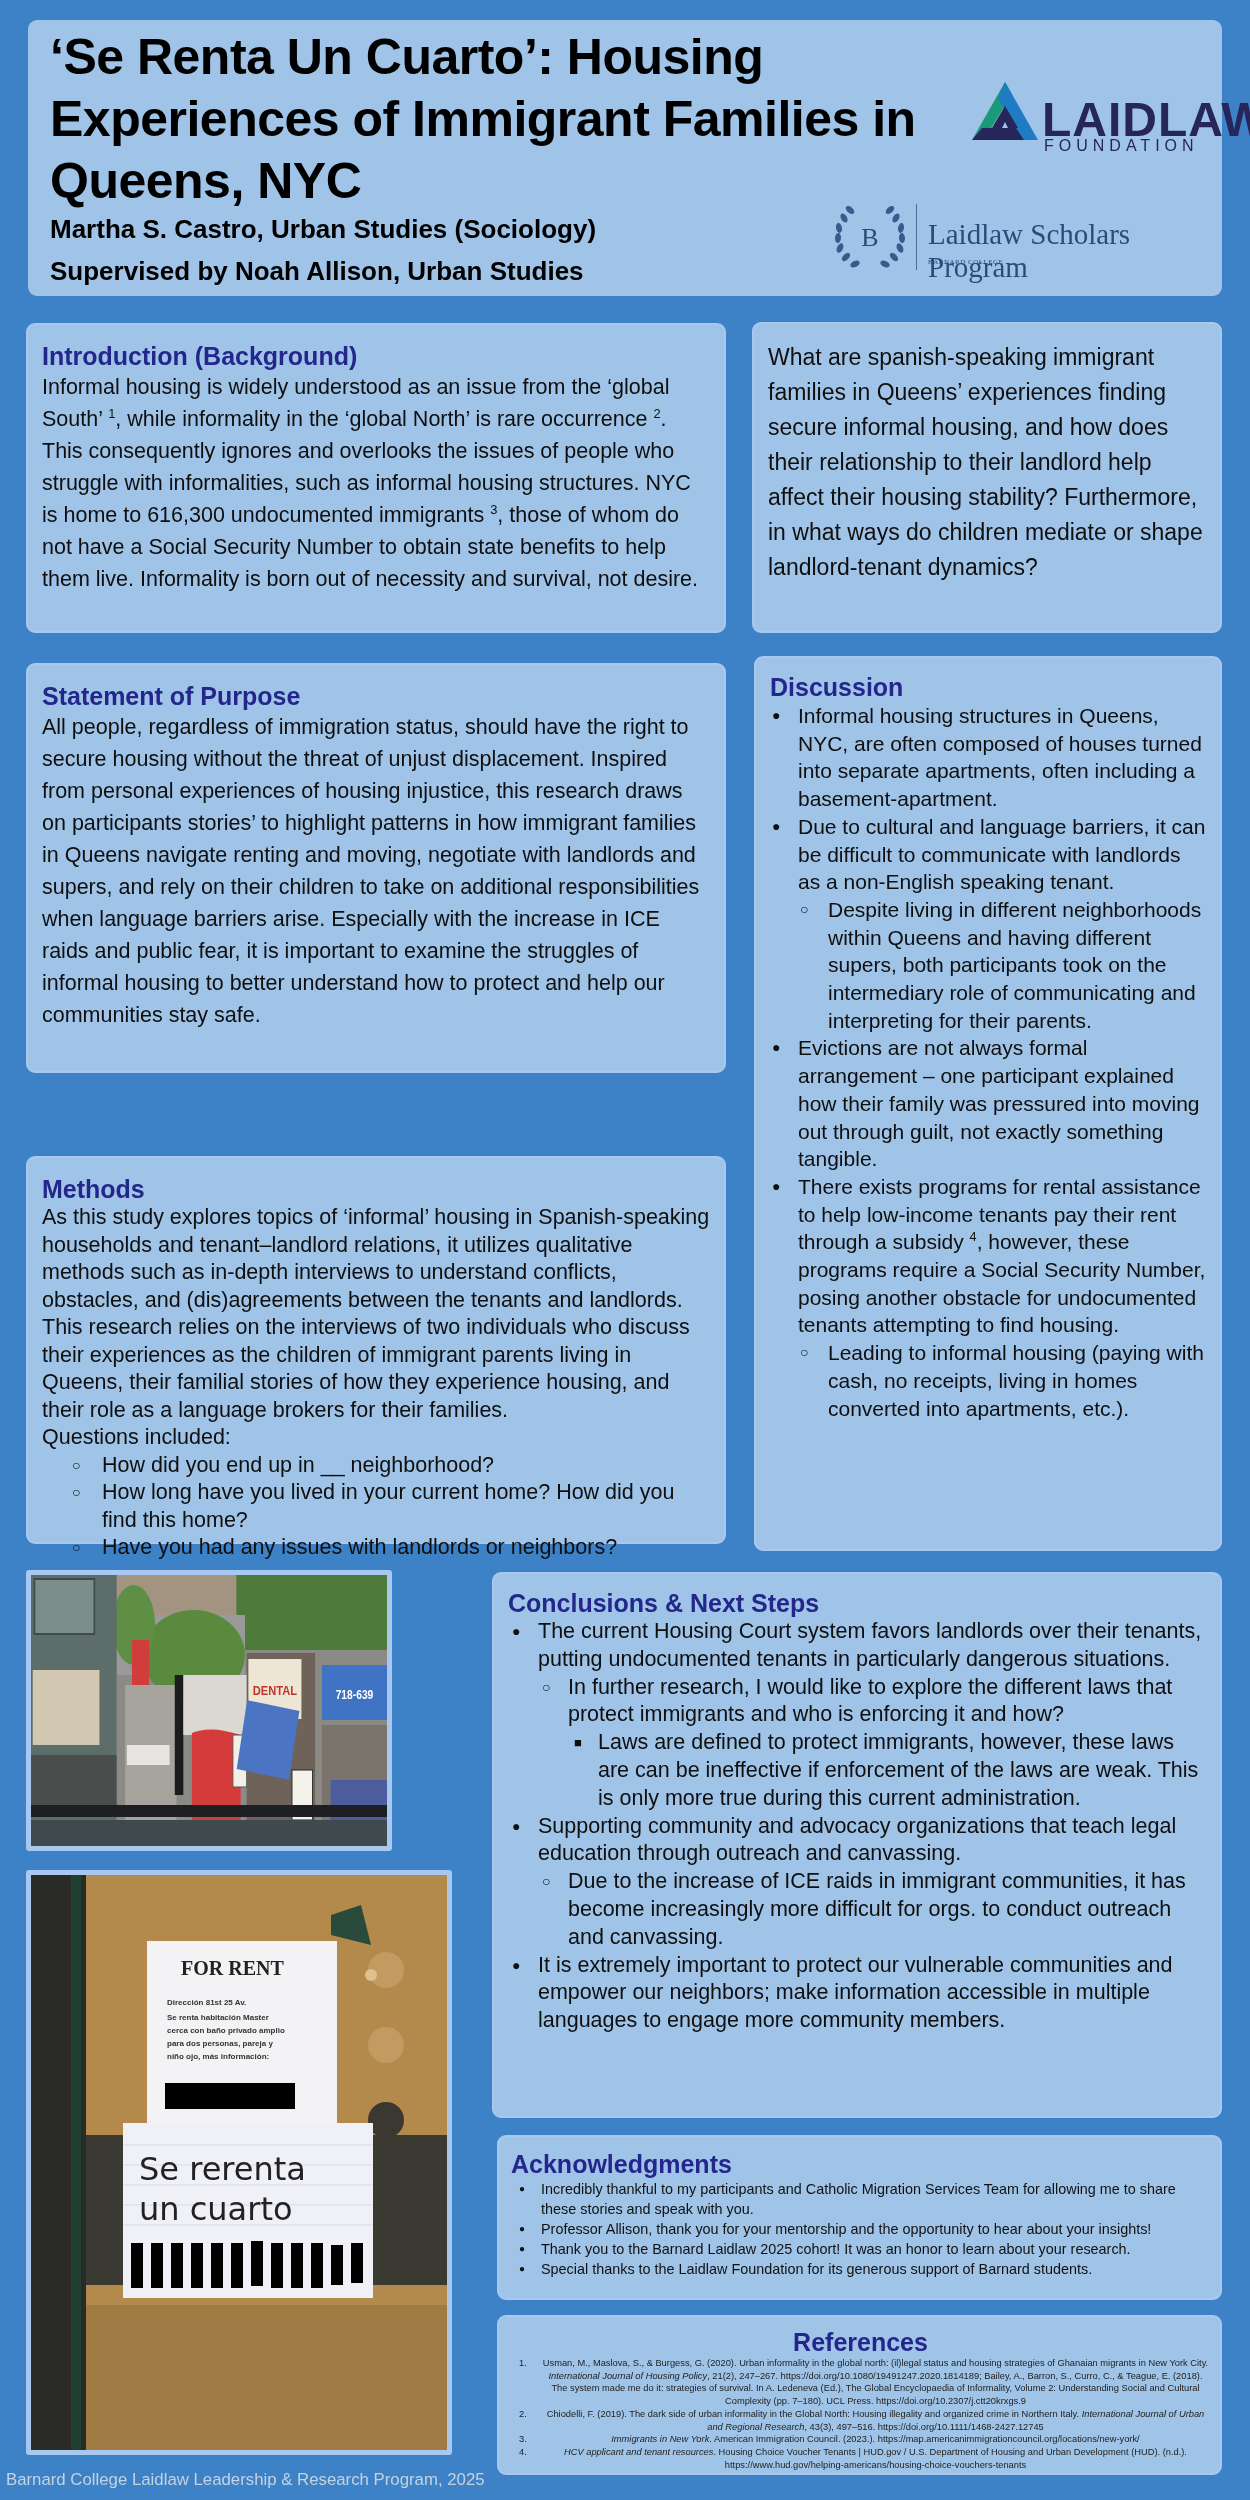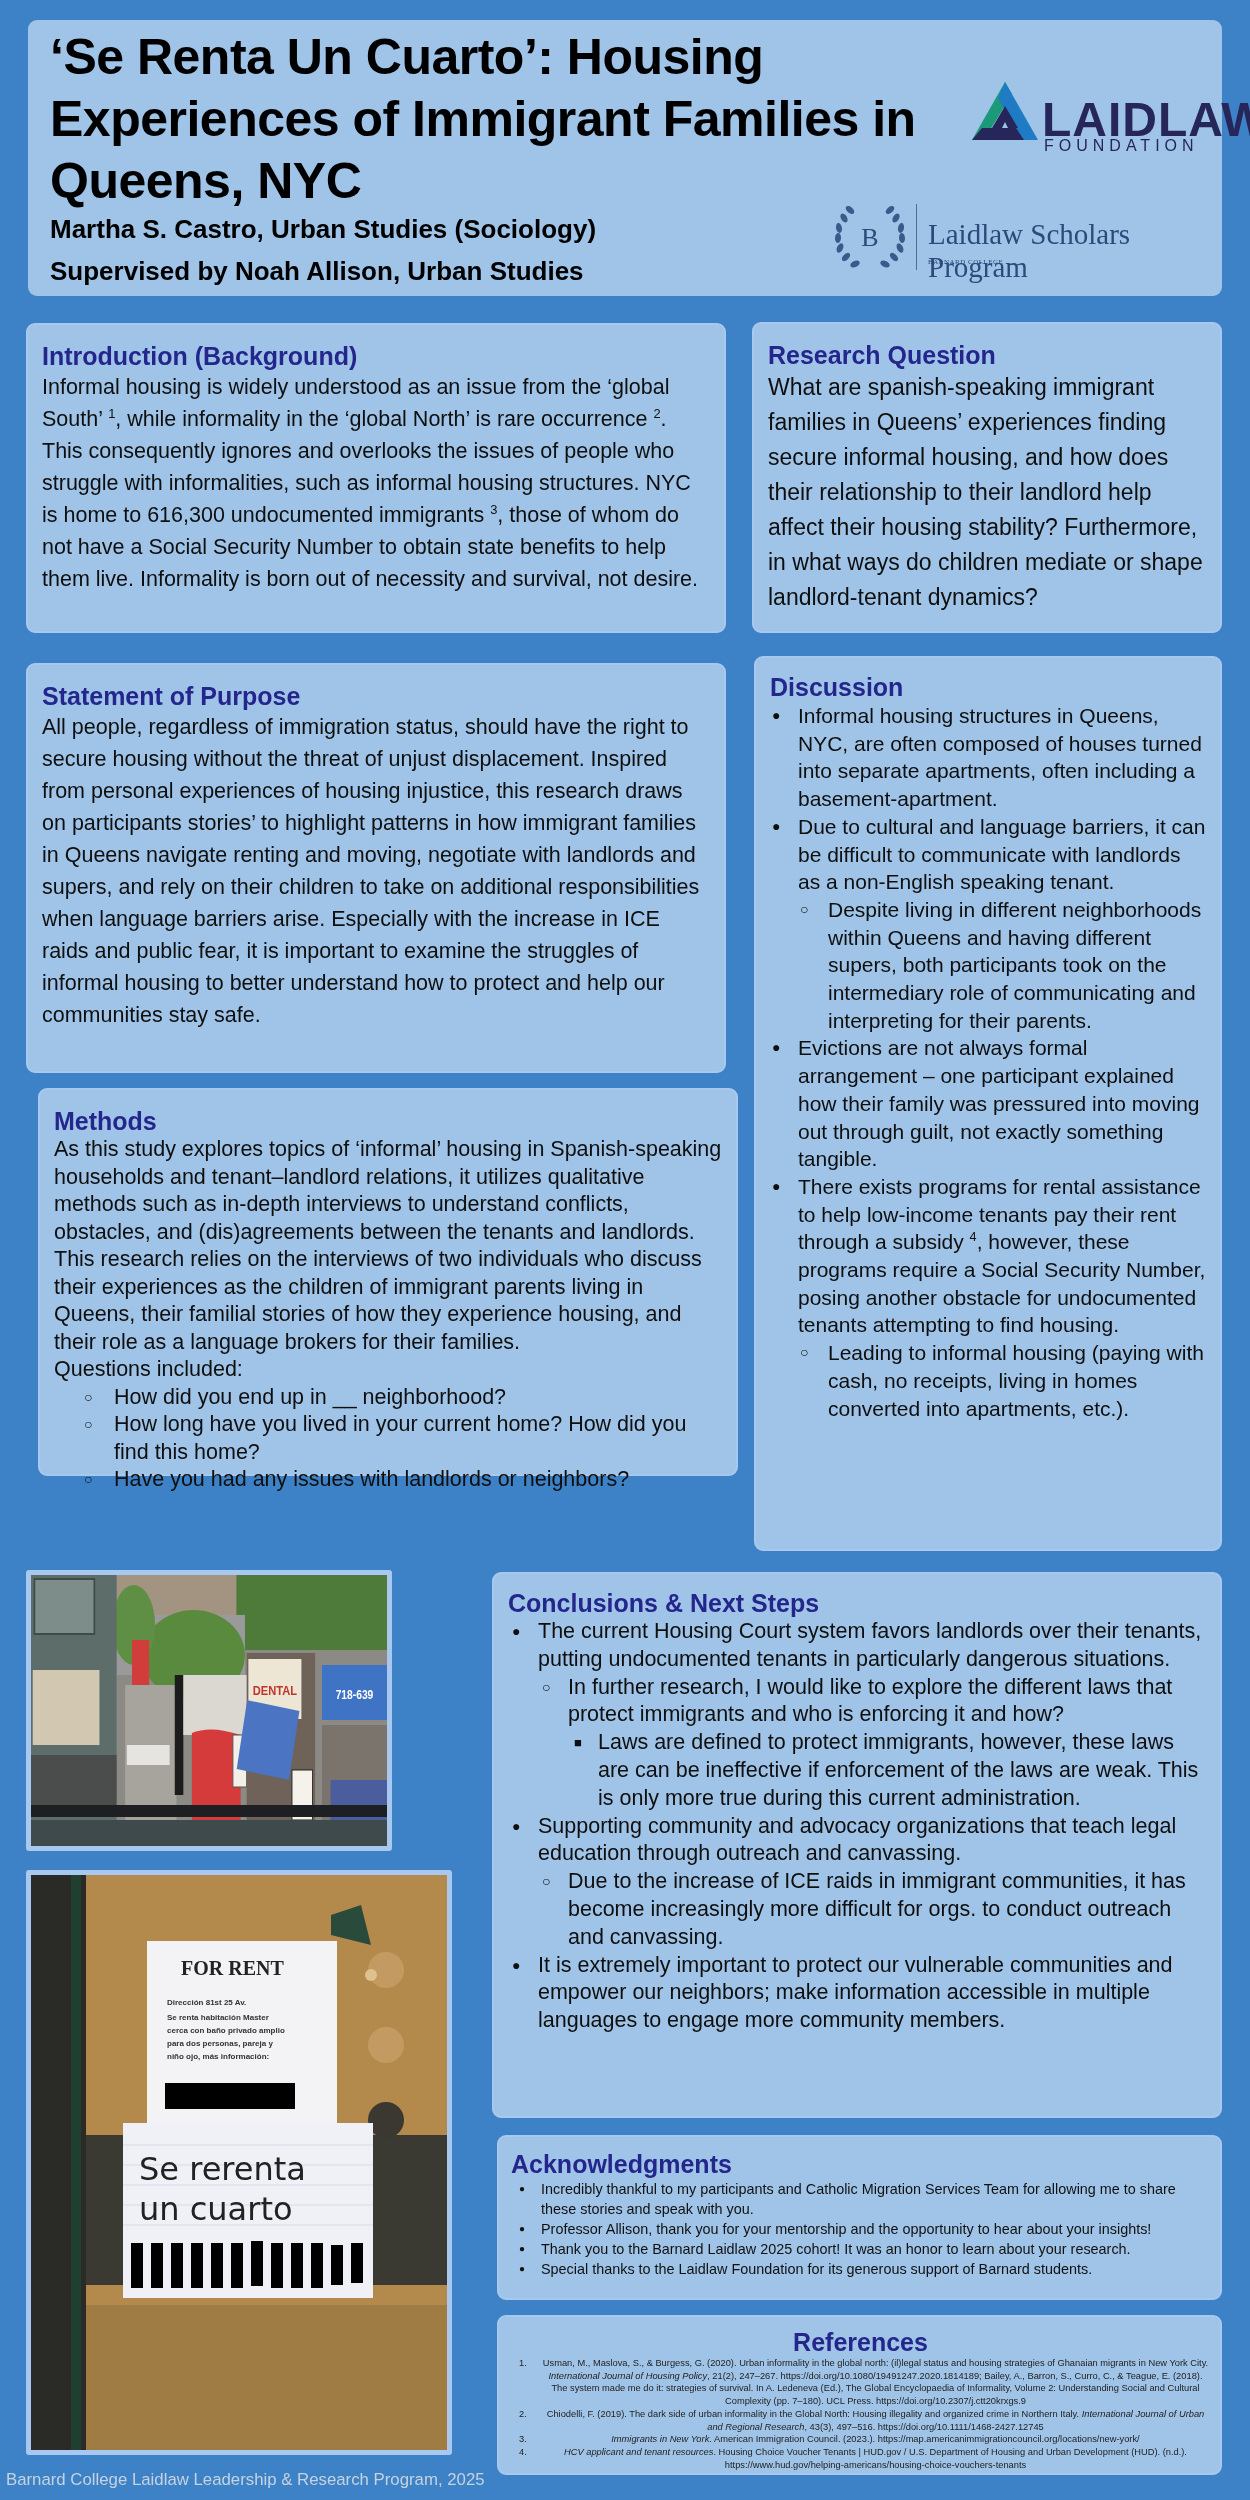--- a/index.html
+++ b/index.html
@@ -49,21 +49,21 @@
   #scholars-sub { position: absolute; left: 100px; top: 58px; font-family: "Liberation Serif", serif; font-size: 7px; color: #2c4a7a; letter-spacing: 0.5px; }
 
   
   .body-text { font-size: 21.5px; line-height: 32px; color: #0f0f0f; }
   .rq-text { font-size: 23px; line-height: 35px; }
   .pad { padding: 16px 14px 0 14px; }
 
   #intro { left: 26px; top: 323px; width: 700px; height: 310px; }
   #research-q { left: 752px; top: 322px; width: 470px; height: 311px; }
   #statement { left: 26px; top: 663px; width: 700px; height: 410px; }
-  #methods { left: 26px; top: 1088px; width: 700px; height: 388px; margin-left: 12px; }
+  #methods { left: 26px; top: 1156px; width: 700px; height: 388px; }
   #methods .body-text { line-height: 27.5px; }
   #discussion { left: 754px; top: 656px; width: 468px; height: 895px; }
   #discussion .pad { padding: 14px 14px 0 14px; }
 
   ul { list-style: none; }
   li { position: relative; }
   .l1 { padding-left: 28px; }
   .l1::before { content: "\25CF"; position: absolute; left: 2px; top: 0; font-size: 14px; }
   .l2 { padding-left: 58px; }
   .l2::before { content: "\25CB"; position: absolute; left: 30px; top: 0; font-size: 14px; }
@@ -162,21 +162,20 @@
 
 <div id="intro" class="panel">
   <div class="pad">
     <h2>Introduction (Background)</h2>
     <p class="body-text"><span>Informal housing is widely understood as an issue from the ‘global South’ </span><sup>1</sup><span>, while informality in the ‘global North’ is rare occurrence </span><sup>2</sup><span>. This consequently ignores and overlooks the issues of people who struggle with informalities, such as informal housing structures. NYC is home to 616,300 undocumented immigrants </span><sup>3</sup><span>, those of whom do not have a Social Security Number to obtain state benefits to help them live. Informality is born out of necessity and survival, not desire.</span></p>
   </div>
 </div>
 
 <div id="research-q" class="panel">
   <div class="pad">
-    <h2>Research Question</h2>
     <p class="body-text rq-text">What are spanish-speaking immigrant families in Queens’ experiences finding secure informal housing, and how does their relationship to their landlord help affect their housing stability? Furthermore, in what ways do children mediate or shape landlord-tenant dynamics?</p>
   </div>
 </div>
 
 <div id="statement" class="panel">
   <div class="pad">
     <h2>Statement of Purpose</h2>
     <p class="body-text">All people, regardless of immigration status, should have the right to secure housing without the threat of unjust displacement. Inspired from personal experiences of housing injustice, this research draws on participants stories’ to highlight patterns in how immigrant families in Queens navigate renting and moving, negotiate with landlords and supers, and rely on their children to take on additional responsibilities when language barriers arise. Especially with the increase in ICE raids and public fear, it is important to examine the struggles of informal housing to better understand how to protect and help our communities stay safe.</p>
   </div>
 </div>

